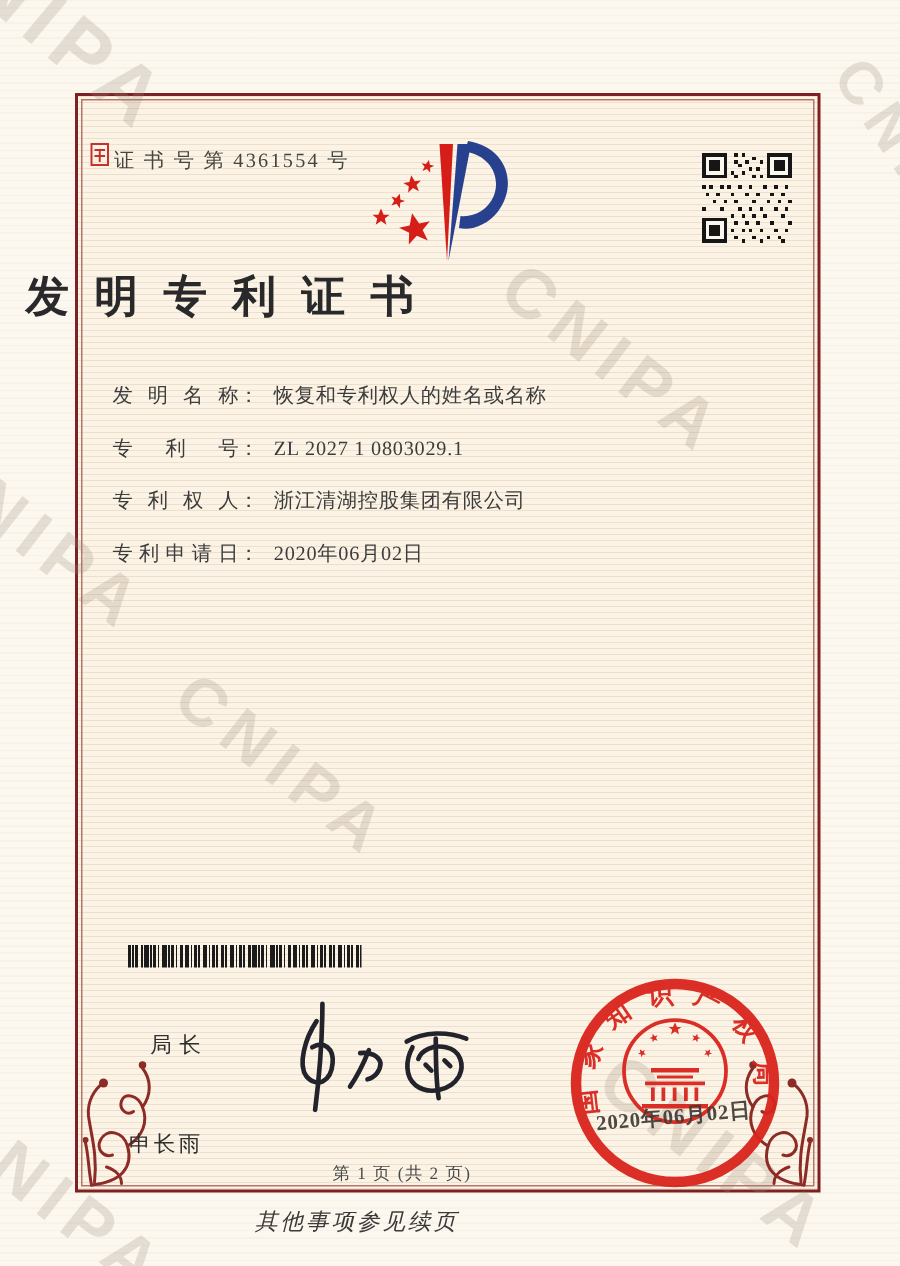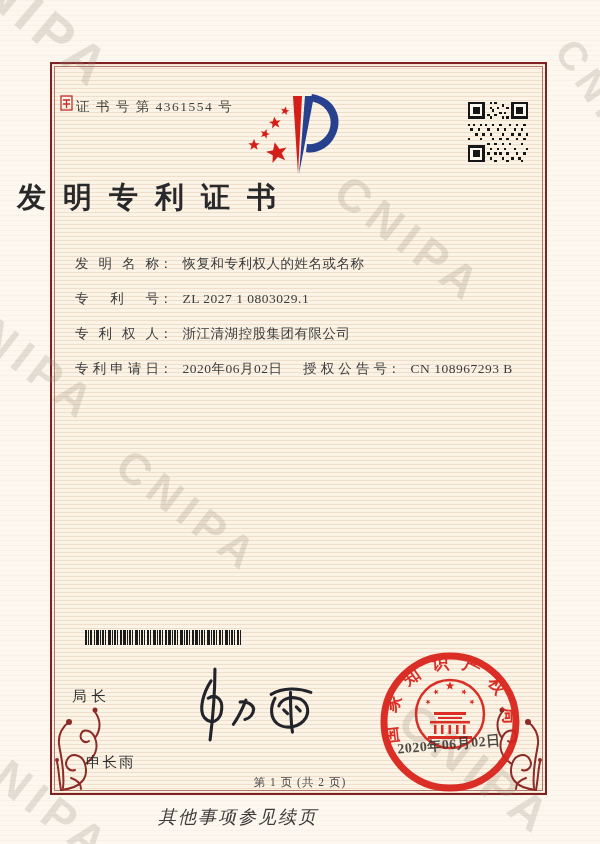--- a/index.html
+++ b/index.html
@@ -26,28 +26,28 @@
   .title{left:0;top:178px;width:596px;text-align:left;font-size:29px;font-weight:600;
          letter-spacing:17px;text-indent:17px;color:#29292b;}
   .fields{left:75px;top:246px;}
   .frow{height:35px;line-height:35px;white-space:nowrap;font-size:13.5px;color:#3c3c3c;position:relative;}
   .flabel{display:inline-block;width:84px;text-align:justify;text-align-last:justify;vertical-align:top;}
   .fvalue{margin-left:10px;letter-spacing:.5px;}
   .pair2{position:absolute;left:228px;top:0;}
   .paras{left:68px;top:488px;width:466px;}
   .paras p{margin:0;text-indent:2em;font-size:12.8px;line-height:19.5px;letter-spacing:.3px;
            color:#454340;font-style:italic;}
-  .signoff-title{left:72px;top:687px;font-size:14.5px;letter-spacing:5px;color:#2f2f2f;}
+  .signoff-title{left:100px;top:687px;font-size:14.5px;letter-spacing:5px;color:#2f2f2f;}
   .signoff-name{left:86px;top:753px;font-size:14.5px;letter-spacing:2px;color:#2f2f2f;}
   .seal{left:376px;top:648px;width:148px;height:148px;z-index:3;}
   .seal-date{position:absolute;left:-7px;top:88px;width:160px;text-align:center;
              transform:rotate(-5deg);font-size:14px;font-weight:700;color:#3f3b35;
              letter-spacing:.5px;opacity:.92;}
-  .pagefoot{left:0;top:775px;width:600px;text-align:center;font-size:11.5px;letter-spacing:1px;color:#4a4a4a;}
-  .contnote{left:0;top:805px;width:476px;text-align:center;font-size:18px;font-style:italic;
+  .pagefoot{left:0;top:775px;width:536px;text-align:center;font-size:11.5px;letter-spacing:1px;color:#4a4a4a;}
+  .contnote{left:0;top:805px;width:476px;text-align:center;font-size:15px;font-style:italic;
             letter-spacing:2px;color:#3c3a38;}
   .flip{transform:scaleX(-1);}
 </style>
 </head>
 <body>
 
 <div class="page">
 
   <div class="frame">
     <div class="frame-inner"></div>
@@ -145,23 +145,20 @@
       <span class="flabel">发明名称</span><span>：</span><span class="fvalue">恢复和专利权人的姓名或名称</span>
     </div>
     <div class="frow">
       <span class="flabel">专利号</span><span>：</span><span class="fvalue">ZL 2027 1 0803029.1</span>
     </div>
     <div class="frow">
       <span class="flabel">专利权人</span><span>：</span><span class="fvalue">浙江清湖控股集团有限公司</span>
     </div>
     <div class="frow">
       <span class="flabel">专利申请日</span><span>：</span><span class="fvalue">2020年06月02日</span>
-      <span class="pair2">
-        <span class="flabel">授权公告号</span><span>：</span><span class="fvalue">CN 108967293 B</span>
-      </span>
     </div>
   </div>
 
   <div class="abs paras">
   </div>
 
   <svg class="abs" style="left:85px;top:630px;" width="156" height="15" viewBox="0 0 156 15" shape-rendering="crispEdges">
     <g fill="#1b1b1b">
       <rect x="0" width="2" height="15"></rect>
         <rect x="3" width="1" height="15"></rect>

